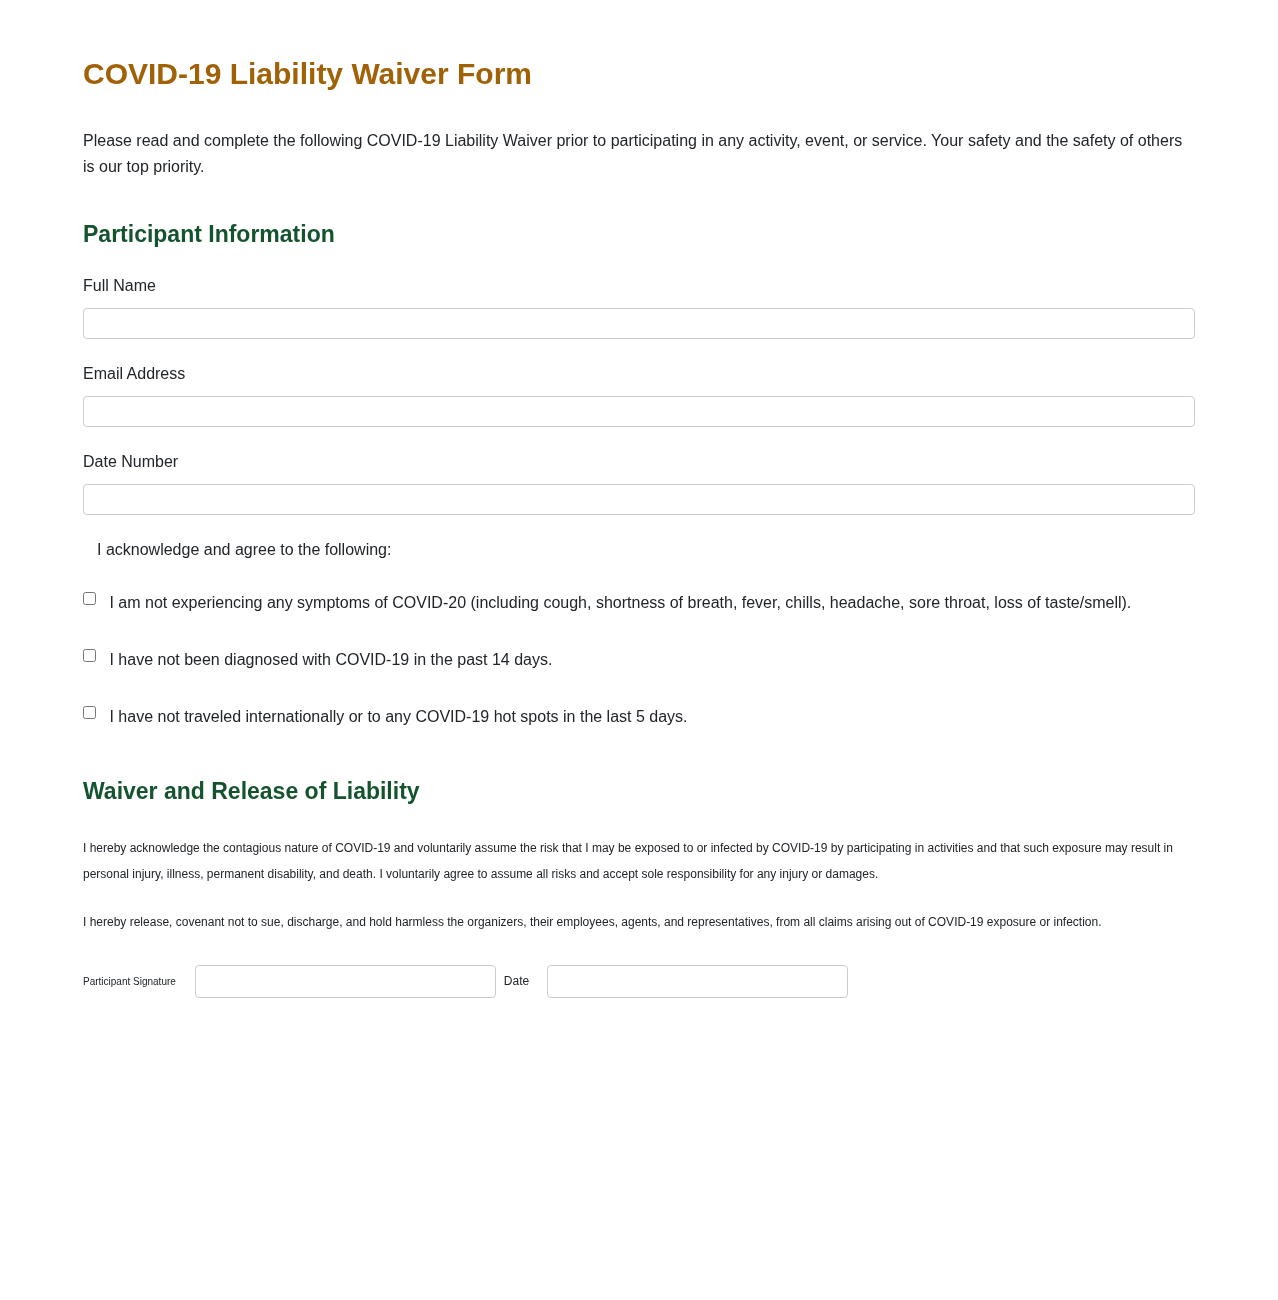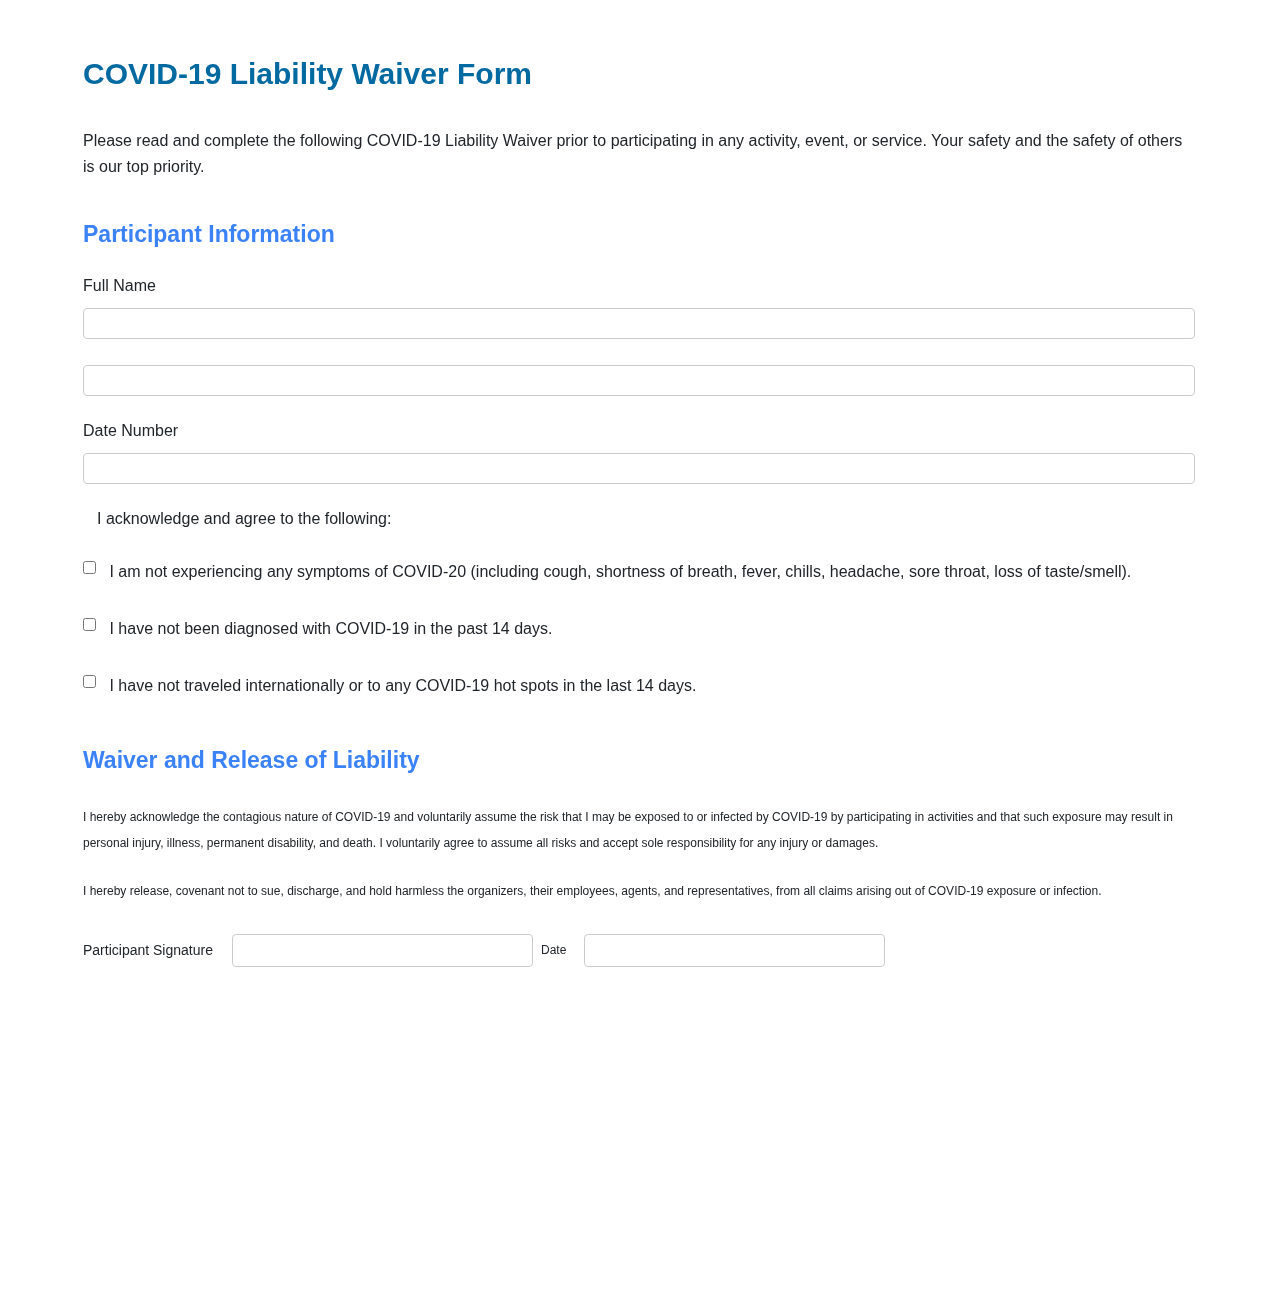--- a/index.html
+++ b/index.html
@@ -13,33 +13,33 @@
   body { min-height: 1300px; width: 1278px; }
   .container {
     width: 1112px;
     margin: 0 auto;
     padding-top: 57px;
     padding-bottom: 180px;
   }
   h1.page-title {
     font-size: 30px;
     font-weight: bold;
-    color: #0369a1;
+    color: #a16207;
     margin: 0 0 38px 0;
     line-height: 1.1;
   }
   p.intro {
     font-size: 16px;
     line-height: 26px;
     margin: 0;
   }
   h2.section-heading {
     font-size: 23px;
     font-weight: bold;
-    color: #3b82f6;
+    color: #14532d;
     margin: 42px 0 30px 0;
     line-height: 1.1;
   }
   h2.section-heading.big-gap { margin-top: 52px; }
   .field { margin-bottom: 26px; }
   .field-label {
     display: block;
     font-size: 16px;
     margin-bottom: 13px;
   }
@@ -76,21 +76,21 @@
   p.waiver-paragraph {
     font-size: 12px;
     line-height: 26px;
     margin: 0 0 22px 0;
   }
   .signature-row {
     display: flex;
     align-items: center;
     margin-top: 30px;
   }
-  .sig-label { font-size: 14px; margin-right: 19px; white-space: nowrap; }
+  .sig-label { font-size: 10px; margin-right: 19px; white-space: nowrap; }
   .sig-input {
     width: 301px;
     height: 33px;
     border: 1px solid #cccccc;
     border-radius: 4px;
     padding: 0 10px;
     font-size: 15px;
     font-family: inherit;
     background: #ffffff;
     color: #212529;
@@ -108,20 +108,21 @@
   <p class="intro">Please read and complete the following COVID-19 Liability Waiver prior to participating in any activity, event, or service. Your safety and the safety of others is our top priority.</p>
 
   <h2 class="section-heading">Participant Information</h2>
 
   <div class="field">
     <label class="field-label">Full Name</label>
     <input type="text" class="text-input" value="" style="">
   </div>
 
   <div class="field">
+    <label class="field-label">Email Address</label>
     <input type="text" class="text-input" value="" style="">
   </div>
 
   <div class="field">
     <label class="field-label">Date Number</label>
     <input type="text" class="text-input" value="" style="">
   </div>
 
 
   <p class="ack-intro">I acknowledge and agree to the following:</p>
@@ -137,21 +138,21 @@
     <label>
       <input type="checkbox" style="">
       <span>I have not been diagnosed with COVID-19 in the past 14 days.</span>
     </label>
   </div>
 
 
   <div class="checkbox-row">
     <label>
       <input type="checkbox" style="">
-      <span>I have not traveled internationally or to any COVID-19 hot spots in the last 14 days.</span>
+      <span>I have not traveled internationally or to any COVID-19 hot spots in the last 5 days.</span>
     </label>
   </div>
 
   <h2 class="section-heading big-gap">Waiver and Release of Liability</h2>
 
   <p class="waiver-paragraph">I hereby acknowledge the contagious nature of COVID-19 and voluntarily assume the risk that I may be exposed to or infected by COVID-19 by participating in activities and that such exposure may result in personal injury, illness, permanent disability, and death. I voluntarily agree to assume all risks and accept sole responsibility for any injury or damages.</p>
 
   <p class="waiver-paragraph">I hereby release, covenant not to sue, discharge, and hold harmless the organizers, their employees, agents, and representatives, from all claims arising out of COVID-19 exposure or infection.</p>
 
   <div class="signature-row">

